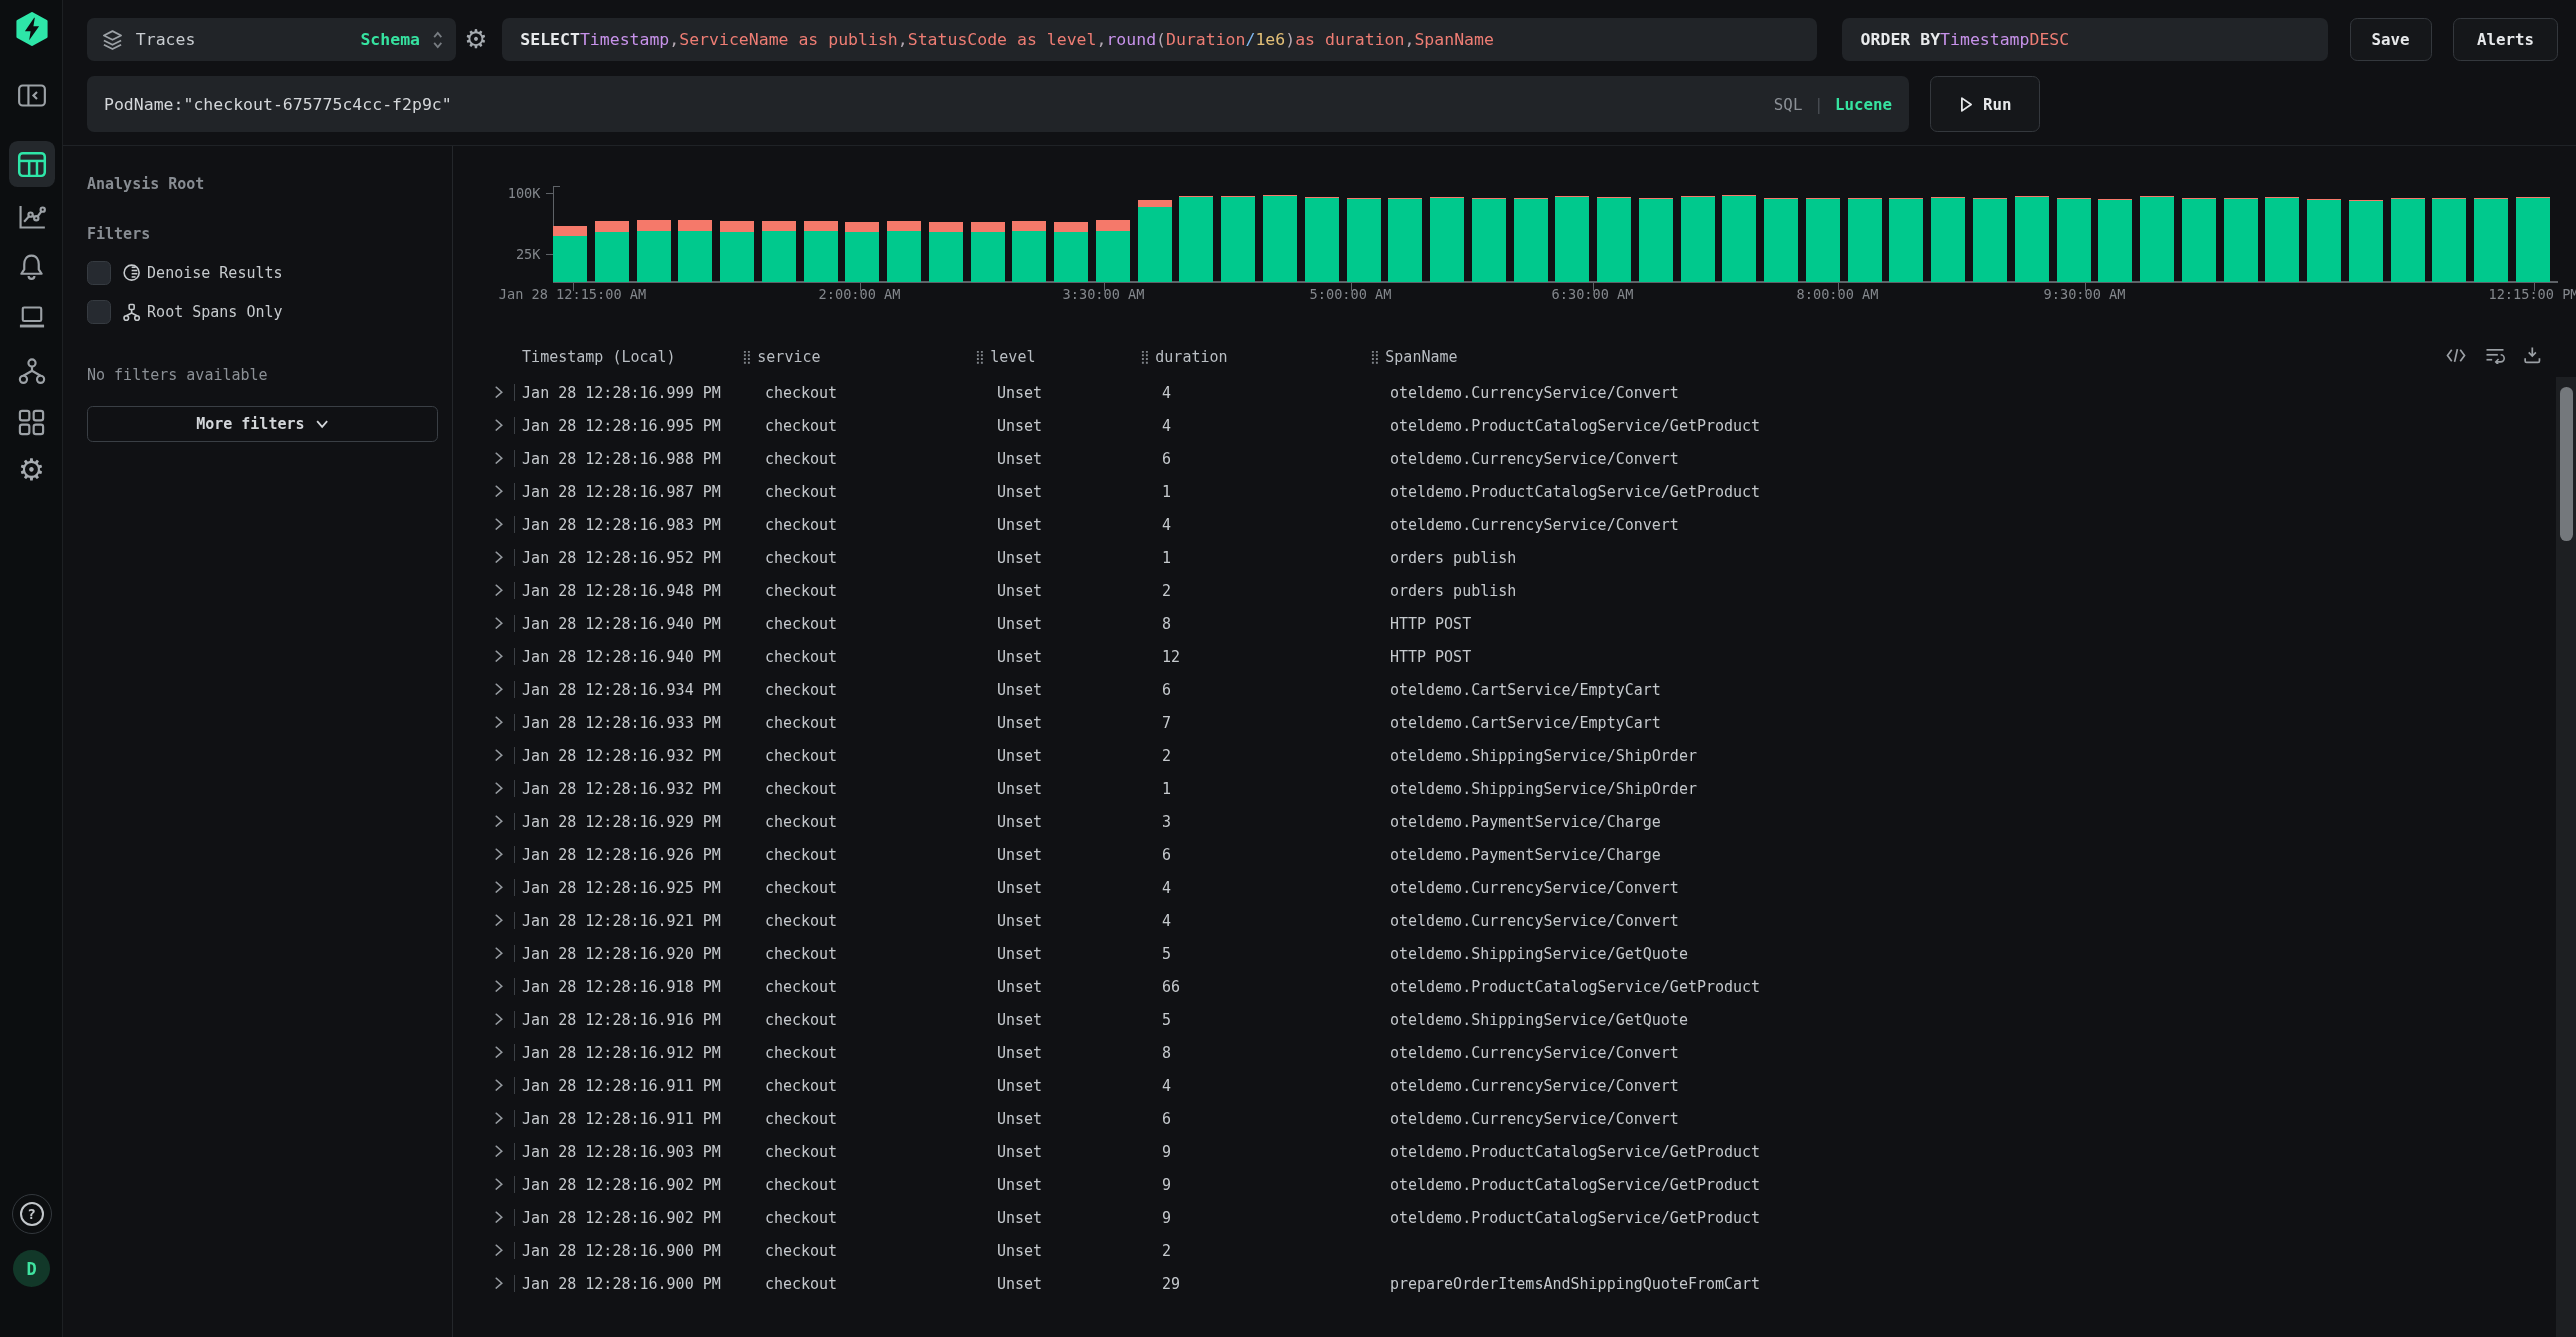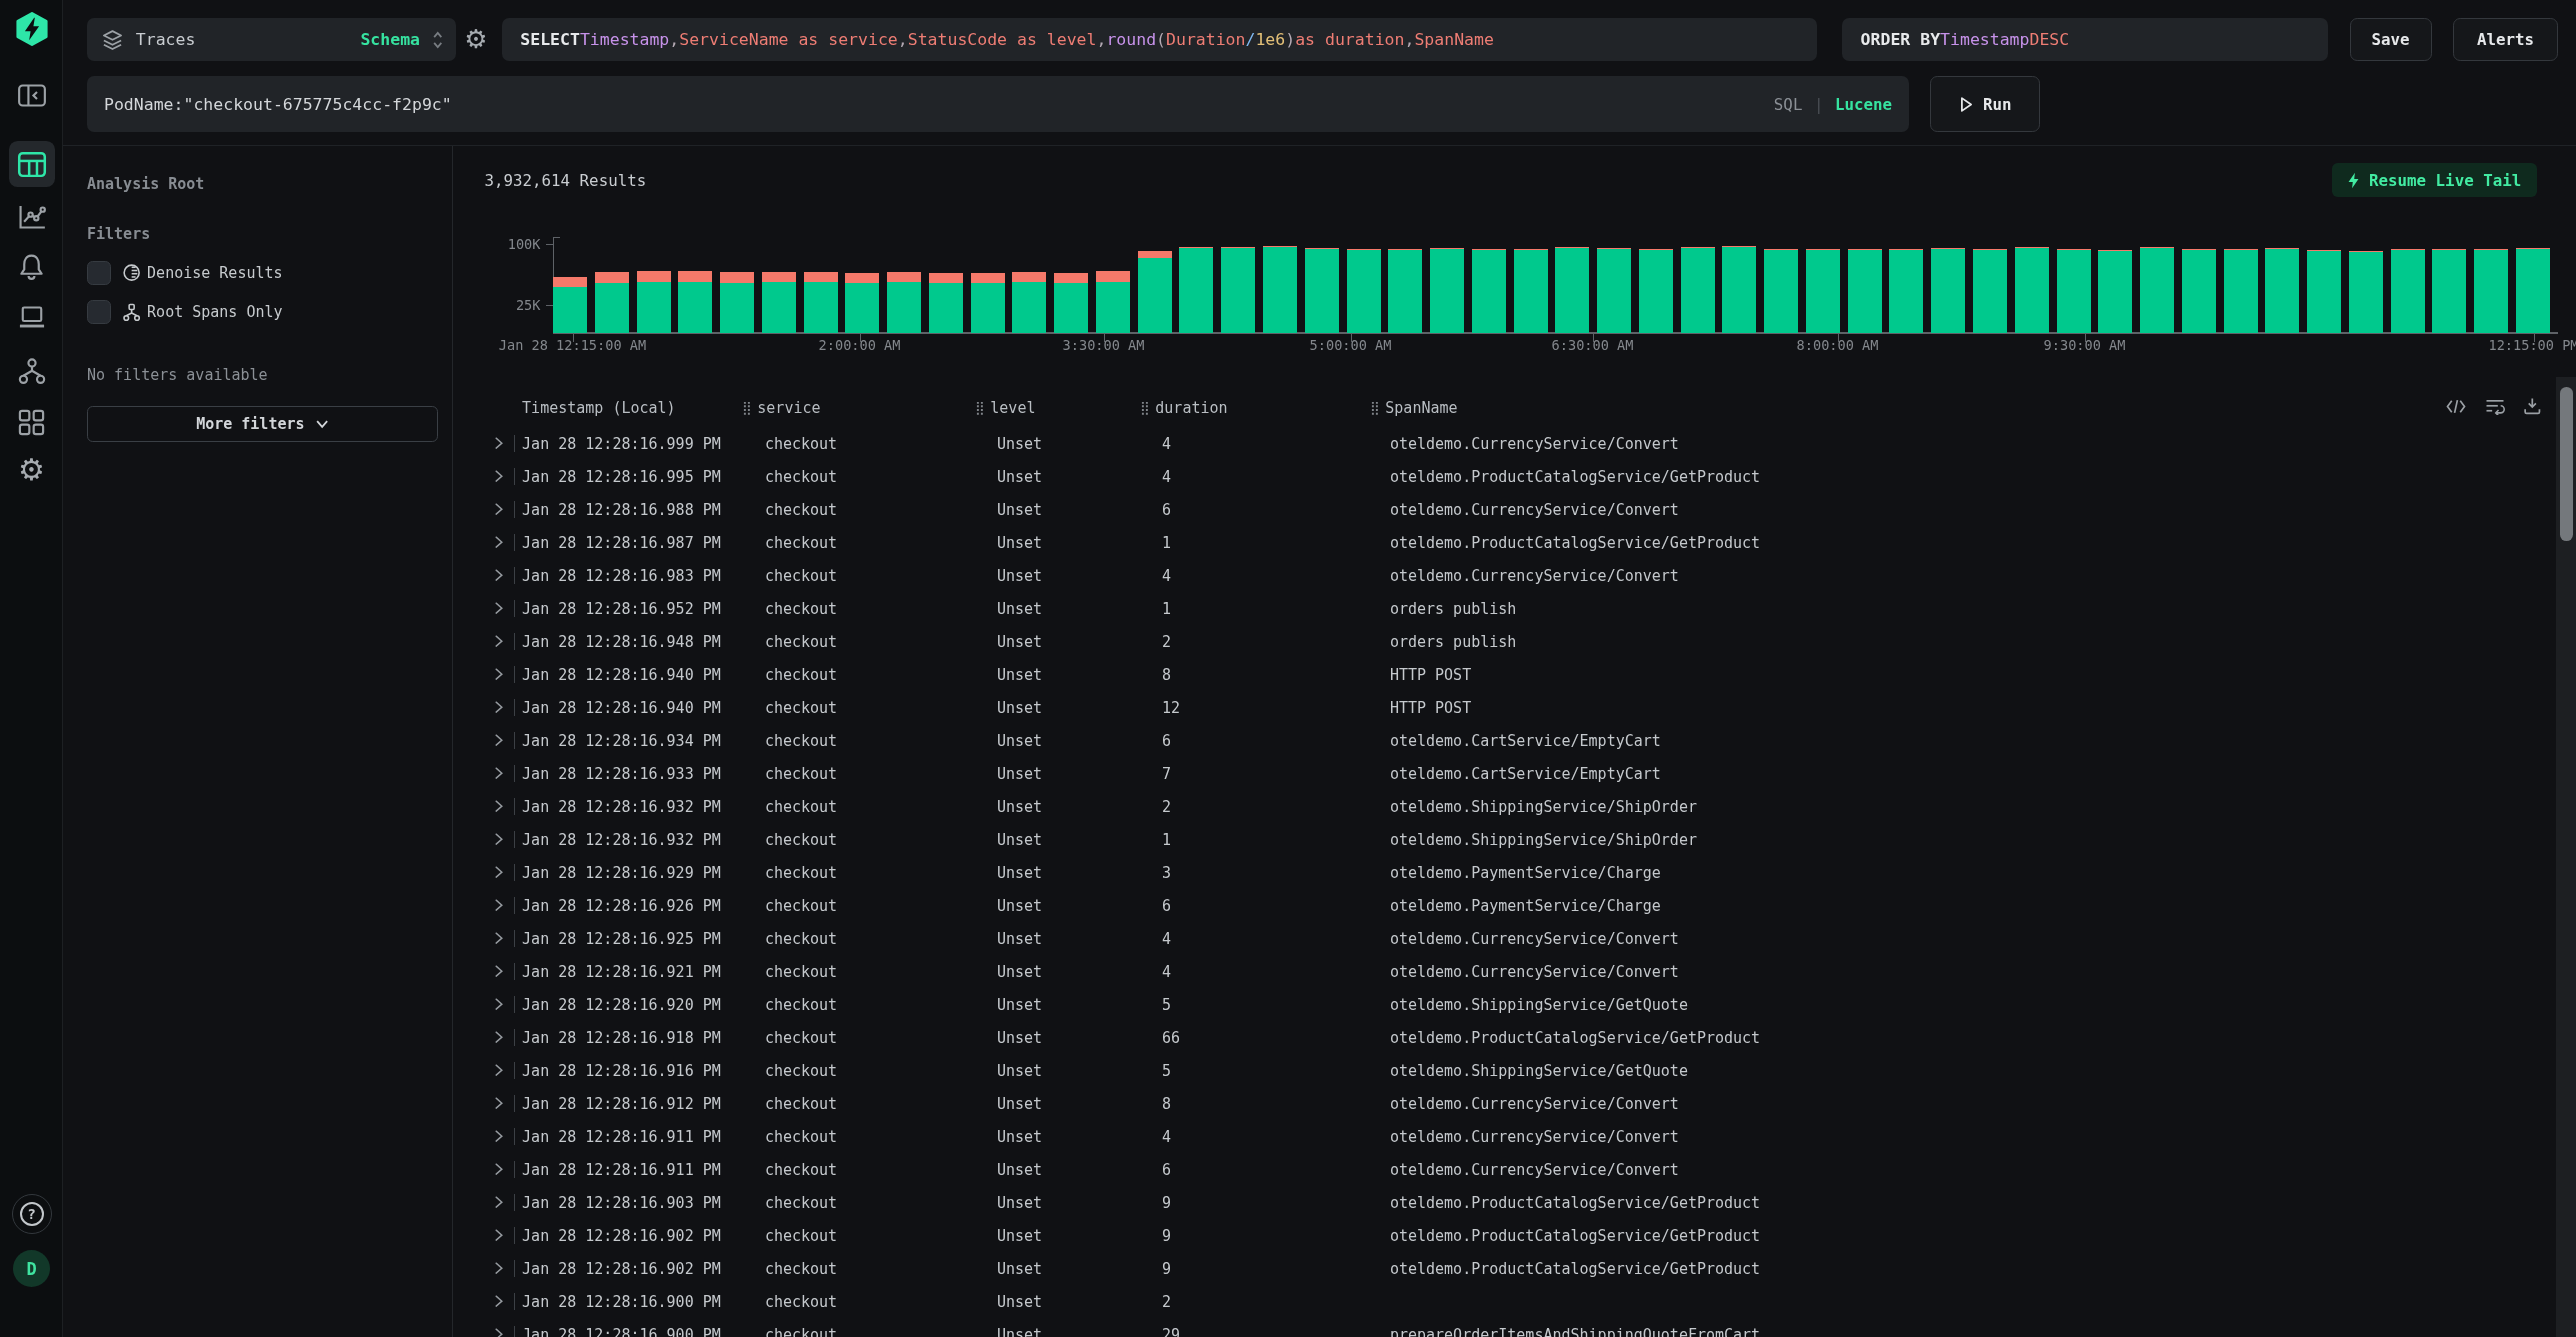--- a/index.html
+++ b/index.html
@@ -207,21 +207,21 @@
         </svg>
       </div>
       <div class="topbar-gear">
         <span class="gear-glyph" style="font-size:26px">⚙</span>
       </div>
       <div class="box query-box" id="query-main">
           <span class="tok-kw">SELECT</span>
           <span class="tok-plain"> </span>
           <span class="tok-type">Timestamp</span>
           <span class="tok-punct">, </span>
-          <span class="tok-field">ServiceName as service</span>
+          <span class="tok-field">ServiceName as publish</span>
           <span class="tok-punct">, </span>
           <span class="tok-field">StatusCode as level</span>
           <span class="tok-punct">, </span>
           <span class="tok-func">round</span>
           <span class="tok-punct">(</span>
           <span class="tok-field">Duration</span>
           <span class="tok-op"> / </span>
           <span class="tok-num">1e6</span>
           <span class="tok-punct">)</span>
           <span class="tok-field"> as duration</span>
@@ -288,29 +288,20 @@
       <div class="no-filters">No filters available</div>
       <button class="more-filters">
         <span>More filters</span>
         <svg width="14.3" height="10" viewBox="0 0 20 14" fill="none" stroke="#d3d6da" stroke-width="2.5">
           <path d="M3 3 L10 11 L17 3"></path>
         </svg>
       </button>
     </aside>
 
     <main class="main">
-      <div class="results-row">
-        <span class="results-count">3,932,614 Results</span>
-        <button class="live-tail">
-          <svg width="13" height="17" viewBox="0 0 18 24">
-            <path d="M11 1 L2 14 h6 L7 23 L16 10 h-6 L11 1 z" fill="#42eba2"></path>
-          </svg>
-          <span>Resume Live Tail</span>
-        </button>
-      </div>
 
       <div class="chart" id="chart">
         <div class="y-axis-line"></div>
         <div class="y-axis-cap"></div>
         <div class="baseline"></div>
         <div class="ytick-dash" style="top:31px"></div>
         <div class="ytick-dash" style="top:92px"></div>
         <div class="ytick-label" style="left:0;top:23.6px">100K</div>
         <div class="ytick-label" style="left:0;top:84px">25K</div>
         <div class="plot" id="plot">

